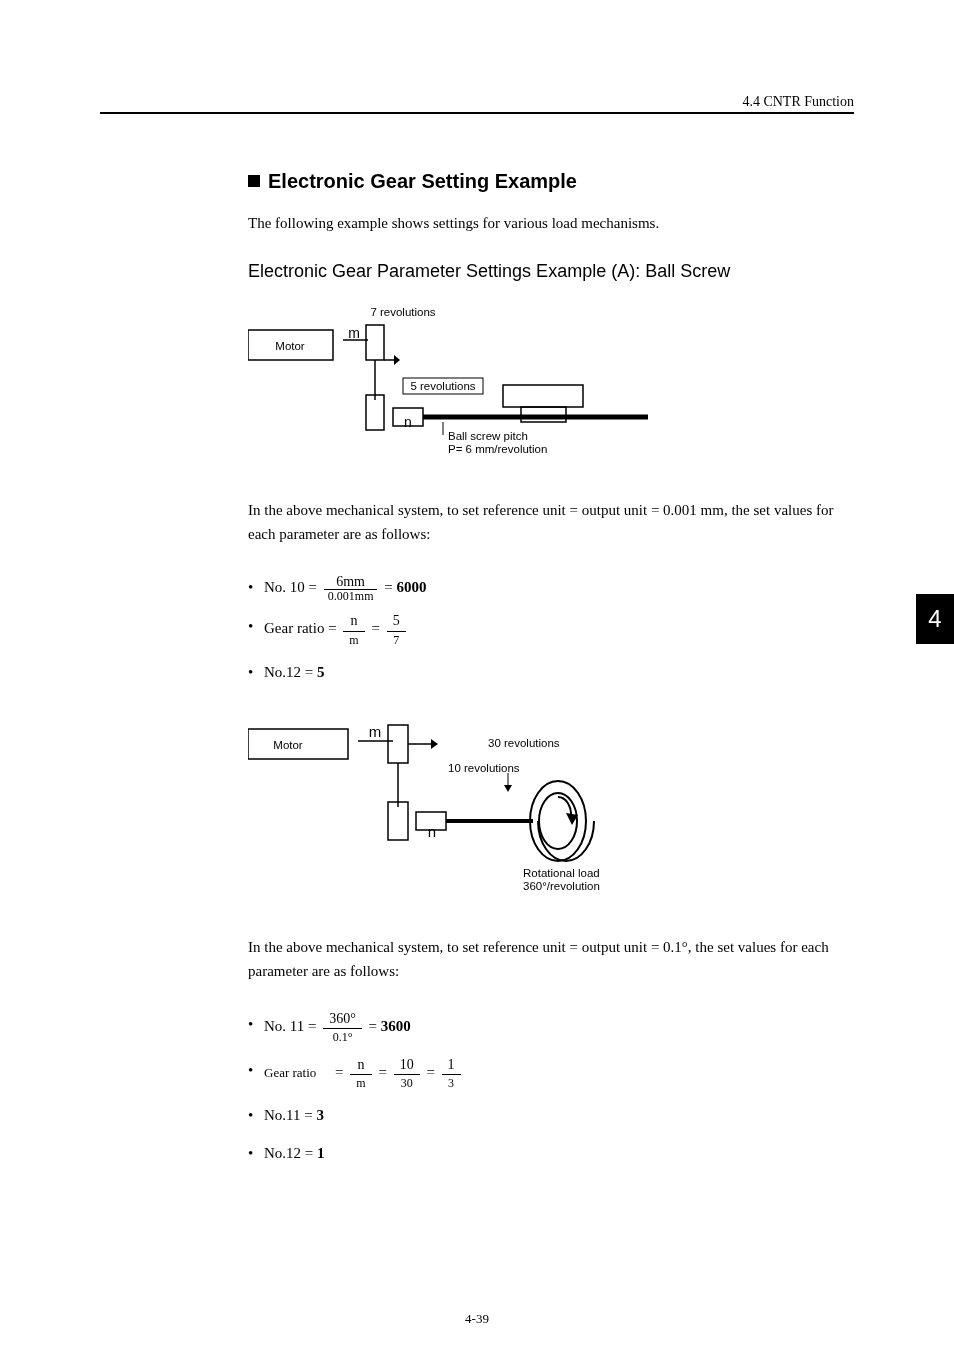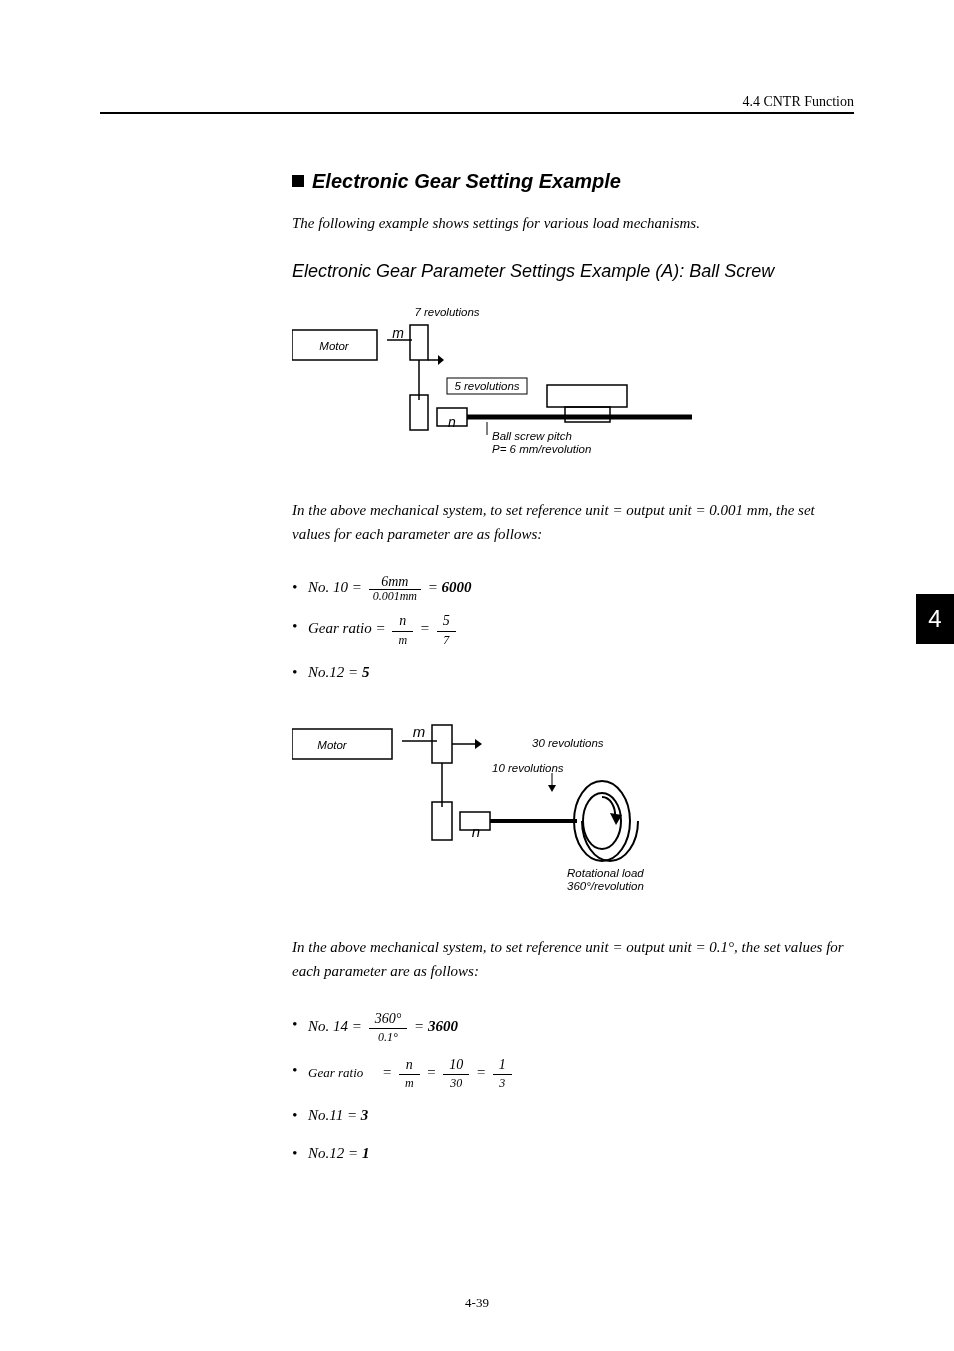--- a/index.html
+++ b/index.html
@@ -7,23 +7,22 @@
     padding: 0;
     font-family: "Times New Roman", Times, serif;
     background: #fff;
     color: #000;
     width: 954px;
     height: 1351px;
     position: relative;
     box-sizing: border-box;
   }
   .page {
-    padding: 90px 100px 40px 112px;
+    padding: 90px 100px 40px 68px;
     box-sizing: border-box;
-    font-style: italic;
   }
   .header-right {
     position: absolute;
     top: 94px;
     right: 100px;
     font-size: 14px;
   }
   .header-rule {
     position: absolute;
     top: 112px;
@@ -115,21 +114,21 @@
     height: 50px;
     background: #000;
     color: #fff;
     font-family: Arial, Helvetica, sans-serif;
     font-size: 24px;
     text-align: center;
     line-height: 50px;
   }
   .page-num {
     position: absolute;
-    bottom: 40px;
+    bottom: 24px;
     left: 0;
     right: 0;
     text-align: center;
     font-size: 13px;
   }
   .dlabel {
     font-family: Arial, Helvetica, sans-serif;
     font-size: 11.5px;
   }
 </style>
@@ -254,21 +253,21 @@
 
         <text x="275" y="170" class="dlabel">Rotational load</text>
         <text x="275" y="183" class="dlabel">360°/revolution</text>
       </svg>
     </div>
 
     <p class="body-text">In the above mechanical system, to set reference unit = output unit = 0.1°, the set values for each parameter are as follows:</p>
 
     <ul class="bullets">
       <li>
-        <span>No. 14</span>
+        <span>No. 11</span>
         <span> = </span>
         <span class="frac frac-tall">
           <span class="num">360°</span>
           <span class="den">0.1°</span>
         </span>
         <span> = </span>
         <span class="bold">3600</span>
       </li>
       <li>
         <span style="font-size:13px;">Gear ratio</span>

